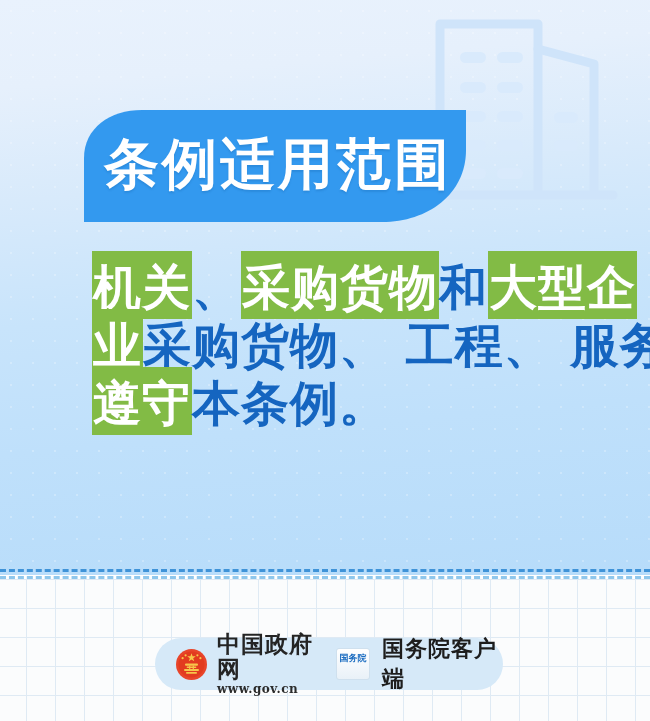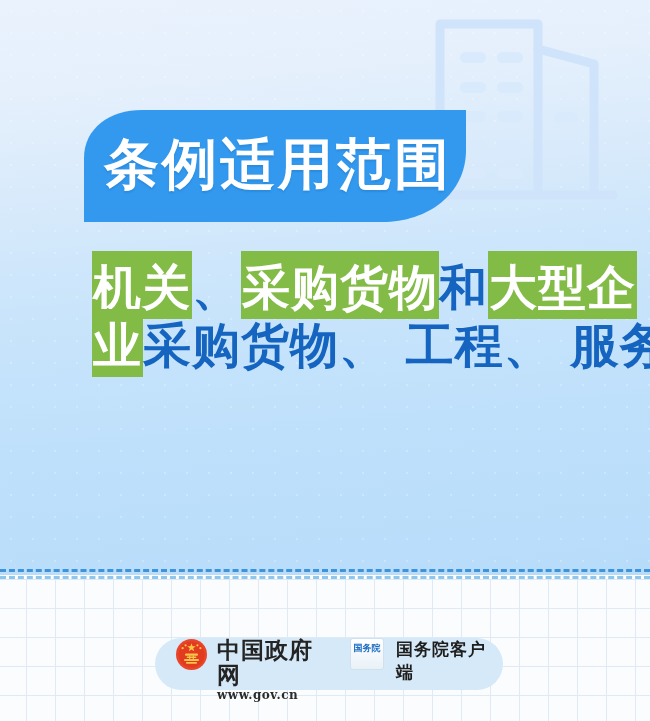--- a/index.html
+++ b/index.html
@@ -87,21 +87,21 @@
     background-size:29px 29px;
     background-position:-3px 0px;
   }
 
   
   .footer{
     position:absolute; left:155px; top:638px;
     width:348px; height:52px;
     background:#d6e9f8;
     border-radius:26px;
-    display:flex; align-items:flex-start;
+    display:flex; align-items:center;
   }
   .emblem{ margin-left:20px; width:33px; height:33px; flex:0 0 auto; }
   .gov-lockup{ margin-left:9px; display:flex; flex-direction:column; justify-content:center; }
   .gov-name{
     font-size:23px; font-weight:bold; color:#242424; line-height:25px;
     letter-spacing:1px;
     font-family:"DejaVu Sans","Liberation Sans",sans-serif;
   }
   .gov-url{
     font-family:"DejaVu Serif","Liberation Serif",serif;
@@ -124,21 +124,21 @@
     width:26px; height:2px; background:#9dc3e4; margin-top:2px; border-radius:1px;
   }
   .appicon .ai-sub2{
     width:22px; height:1px; background:#bcd6ec; margin-top:2px;
   }
   .appicon .ai-sub3{
     width:24px; height:1px; background:#bcd6ec; margin-top:2px;
   }
   .client-name{
     margin-left:12px;
-    font-size:17px; font-weight:bold; color:#1d1d1d; letter-spacing:1px;
+    font-size:22px; font-weight:bold; color:#1d1d1d; letter-spacing:1px;
     font-family:"DejaVu Sans","Liberation Sans",sans-serif;
   }
 </style>
 </head>
 <body>
 
 <div id="poster">
 
   <div class="sky"></div>
   <div class="sky-dots"></div>
@@ -174,20 +174,23 @@
     <div class="banner-text">条例适用范围</div>
   </div>
 
   <div class="copy">
     <span class="ln">
       <span class="hl">机关</span><span class="blue">、</span><span class="hl">采购货物</span><span class="blue">和</span><span class="hl">大型企</span>
     </span>
     <span class="ln">
       <span class="hl">业</span><span class="blue">采购货物、 工程、 服务</span>
     </span>
+    <span class="ln">
+      <span class="hl">遵守</span><span class="blue">本条例。</span>
+    </span>
   </div>
 
   <div class="rule r1"></div>
   <div class="rule r2"></div>
 
   <div class="grid"></div>
 
   <div class="footer">
 
     <div class="emblem">

